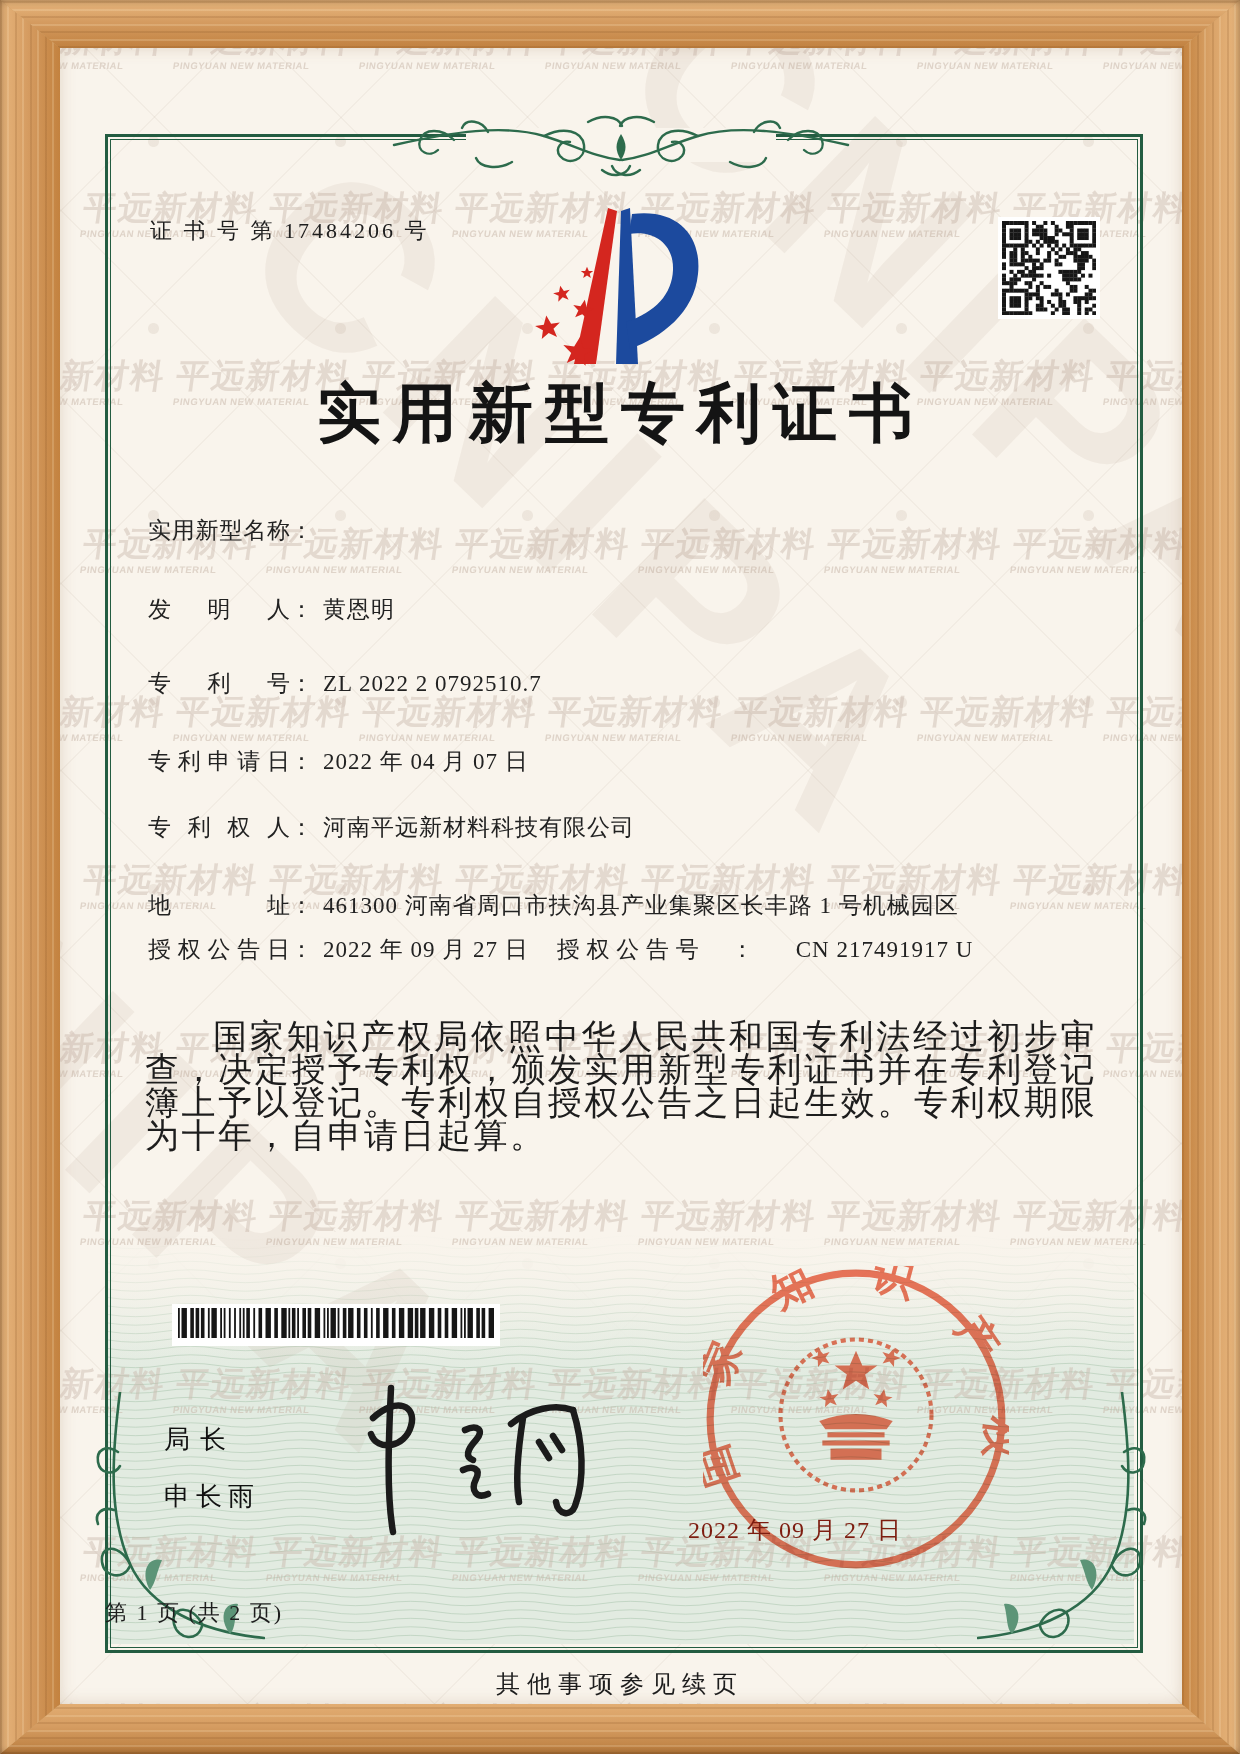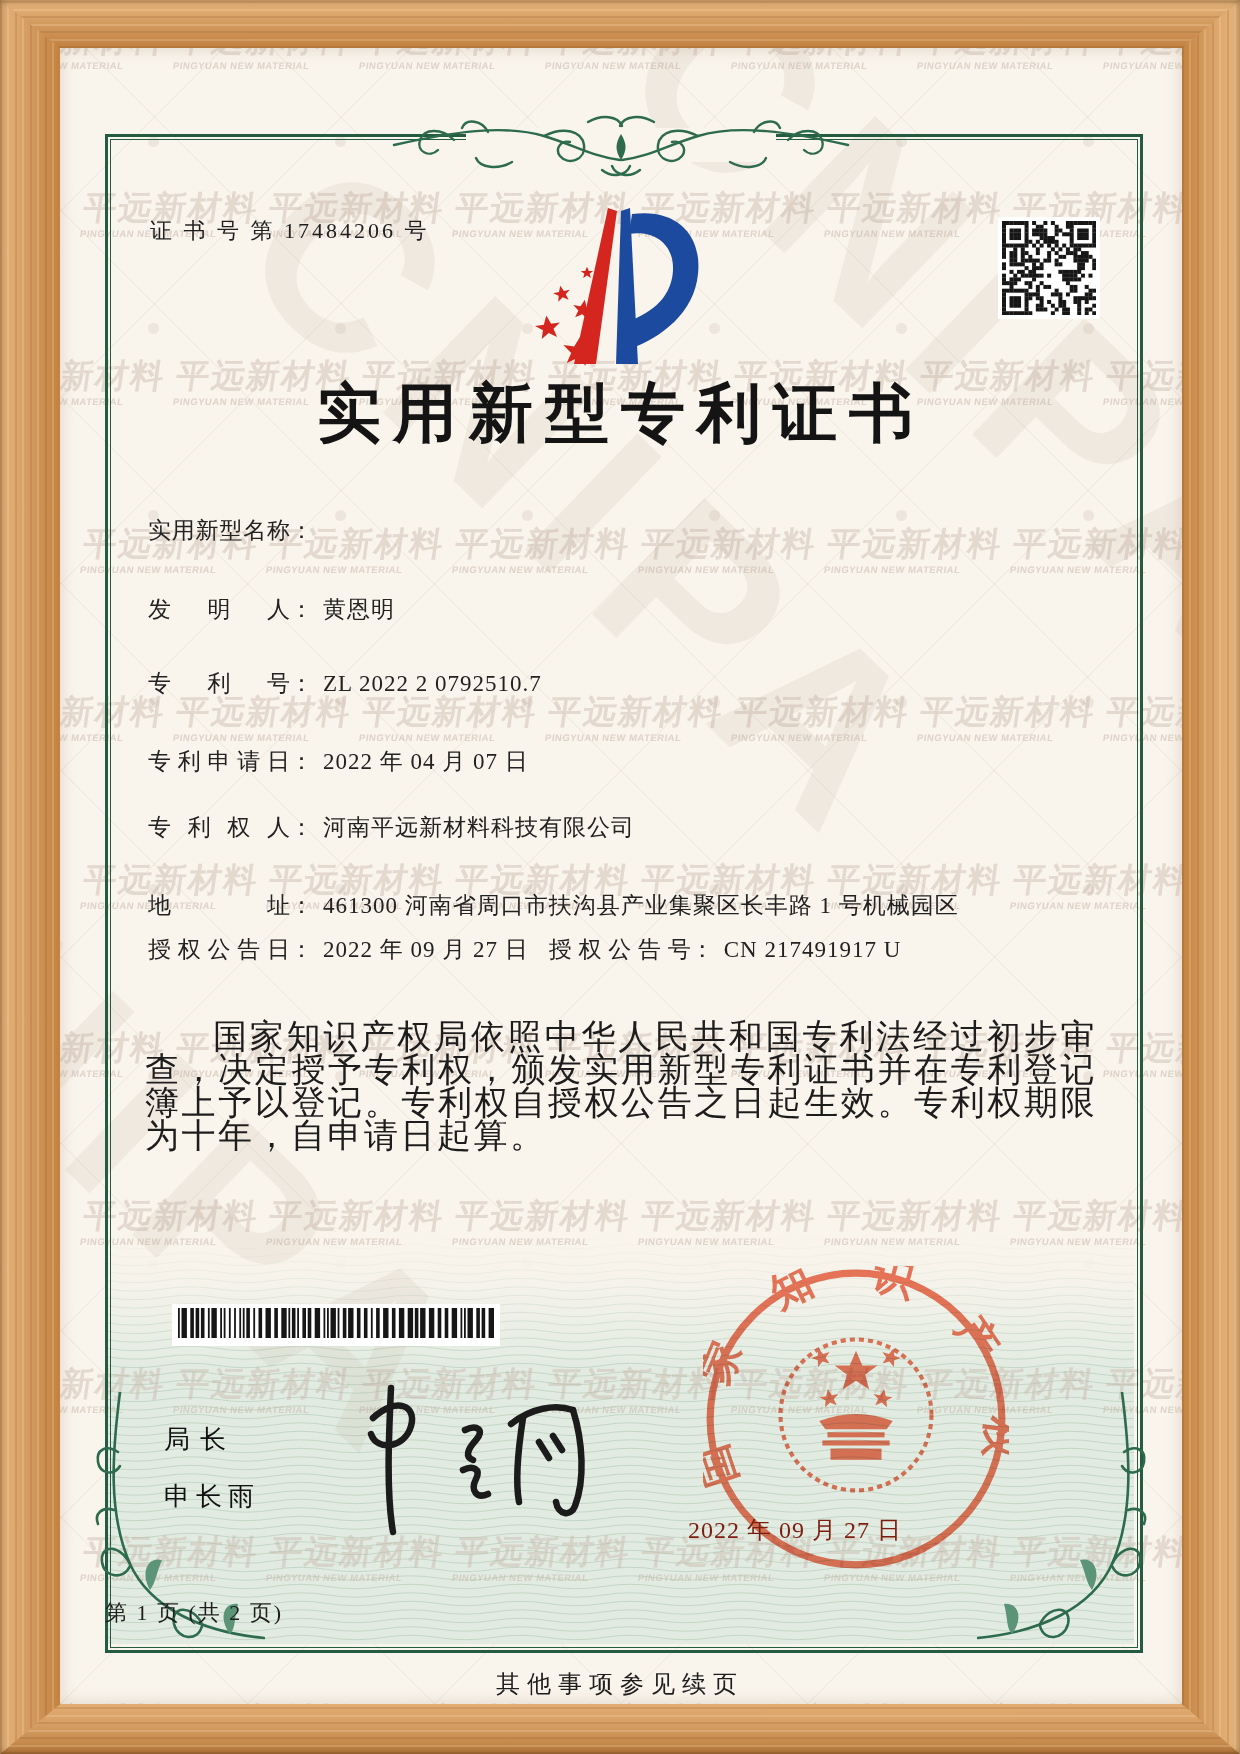--- a/index.html
+++ b/index.html
@@ -58,21 +58,21 @@
   .qr{position:absolute;left:998px;top:217px;width:94px;height:94px;z-index:20;background:#fff;padding:4px;}
   .title{position:absolute;left:105px;top:370px;width:1032px;z-index:20;text-align:center;
     font-size:64px;font-weight:bold;letter-spacing:12px;color:#141414;}
   .fields{position:absolute;left:148px;top:516px;width:960px;z-index:20;font-size:23px;color:#222;}
   .row{display:flex;line-height:30px;}
   .lbl{display:inline-block;width:142px;text-align:justify;text-align-last:justify;flex:none;}
   .colon{flex:none;margin-right:10px;}
   .val{letter-spacing:1px;}
   .row-addr .val{width:665px;}
   .grant{display:flex;line-height:30px;}
-  .grant .f2{margin-left:20px;}
+  .grant .f2{margin-left:28px;gap:32px;}
   .body-text{position:absolute;left:145px;top:1020px;width:952px;z-index:20;
     font-size:34px;line-height:33px;letter-spacing:2.5px;color:#1d1d1d;text-align:justify;}
   .body-text p{margin:0 0 6px 0;text-indent:2em;}
   .barcode{position:absolute;left:172px;top:1304px;z-index:20;background:#fff;padding:4px 6px;}
   .bureau{position:absolute;left:164px;top:1422px;z-index:20;
     font-family:"Liberation Sans","DejaVu Sans",sans-serif;font-size:26px;letter-spacing:10px;color:#111;}
   .bureau .nm{margin-top:22px;letter-spacing:6px;}
   .sig{position:absolute;left:348px;top:1380px;width:250px;height:160px;z-index:21;}
   .seal{position:absolute;left:703px;top:1266px;width:306px;height:306px;z-index:25;opacity:.9;mix-blend-mode:multiply;}
   .seal-date{position:absolute;left:688px;top:1514px;width:240px;z-index:26;

